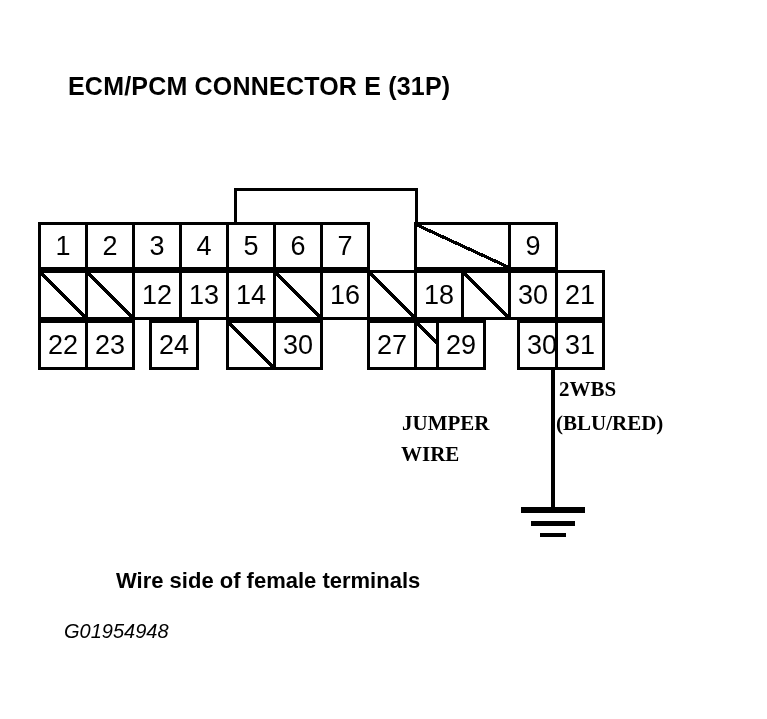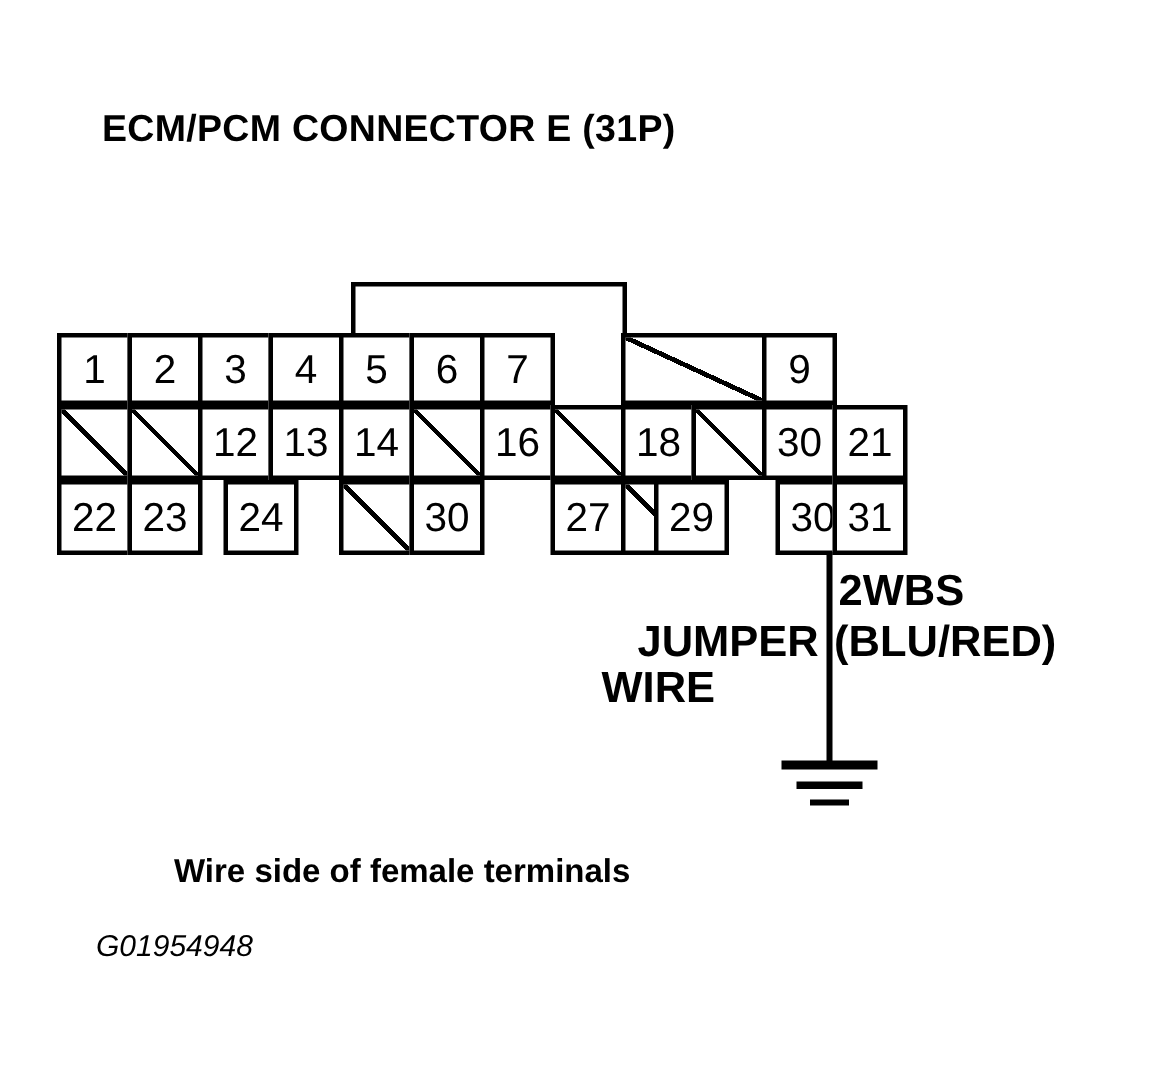--- a/index.html
+++ b/index.html
@@ -92,24 +92,25 @@
 
   .gnd-bar {
     position: absolute;
     background: #000;
     height: 4px;
   }
 
   
   .label-bold {
     position: absolute;
-    font-size: 29px;
+    font-size: 21px;
     font-weight: bold;
     white-space: nowrap;
     line-height: 1.12;
+    font-family: Liberation Serif, serif;
   }
   .caption {
     position: absolute;
     font-size: 22px;
     font-weight: 700;
     white-space: nowrap;
   }
   .figure-id {
     position: absolute;
     font-size: 20px;
@@ -232,21 +233,21 @@
   <div class="wire-line" style="left:551px; top:368px; width:4px; height:140px;"></div>
 
   <div class="gnd-bar" style="left:521px; top:507px; width:64px; height:6px;"></div>
   <div class="gnd-bar" style="left:531px; top:521px; width:44px; height:5px;"></div>
   <div class="gnd-bar" style="left:540px; top:533px; width:26px; height:4px;"></div>
 
   <div class="label-bold" style="left:559px; top:378px;">2WBS</div>
 
   <div class="label-bold" style="left:556px; top:412px;">(BLU/RED)</div>
 
-  <div class="label-bold" style="left:425px; top:412px;">JUMPER</div>
+  <div class="label-bold" style="left:402px; top:412px;">JUMPER</div>
 
   <div class="label-bold" style="left:401px; top:443px;">WIRE</div>
 
   <div class="caption" style="left:116px; top:568px;">Wire side of female terminals</div>
 
   <div class="figure-id" style="left:64px; top:620px;">G01954948</div>
 
 </div>
 
 </body></html>

